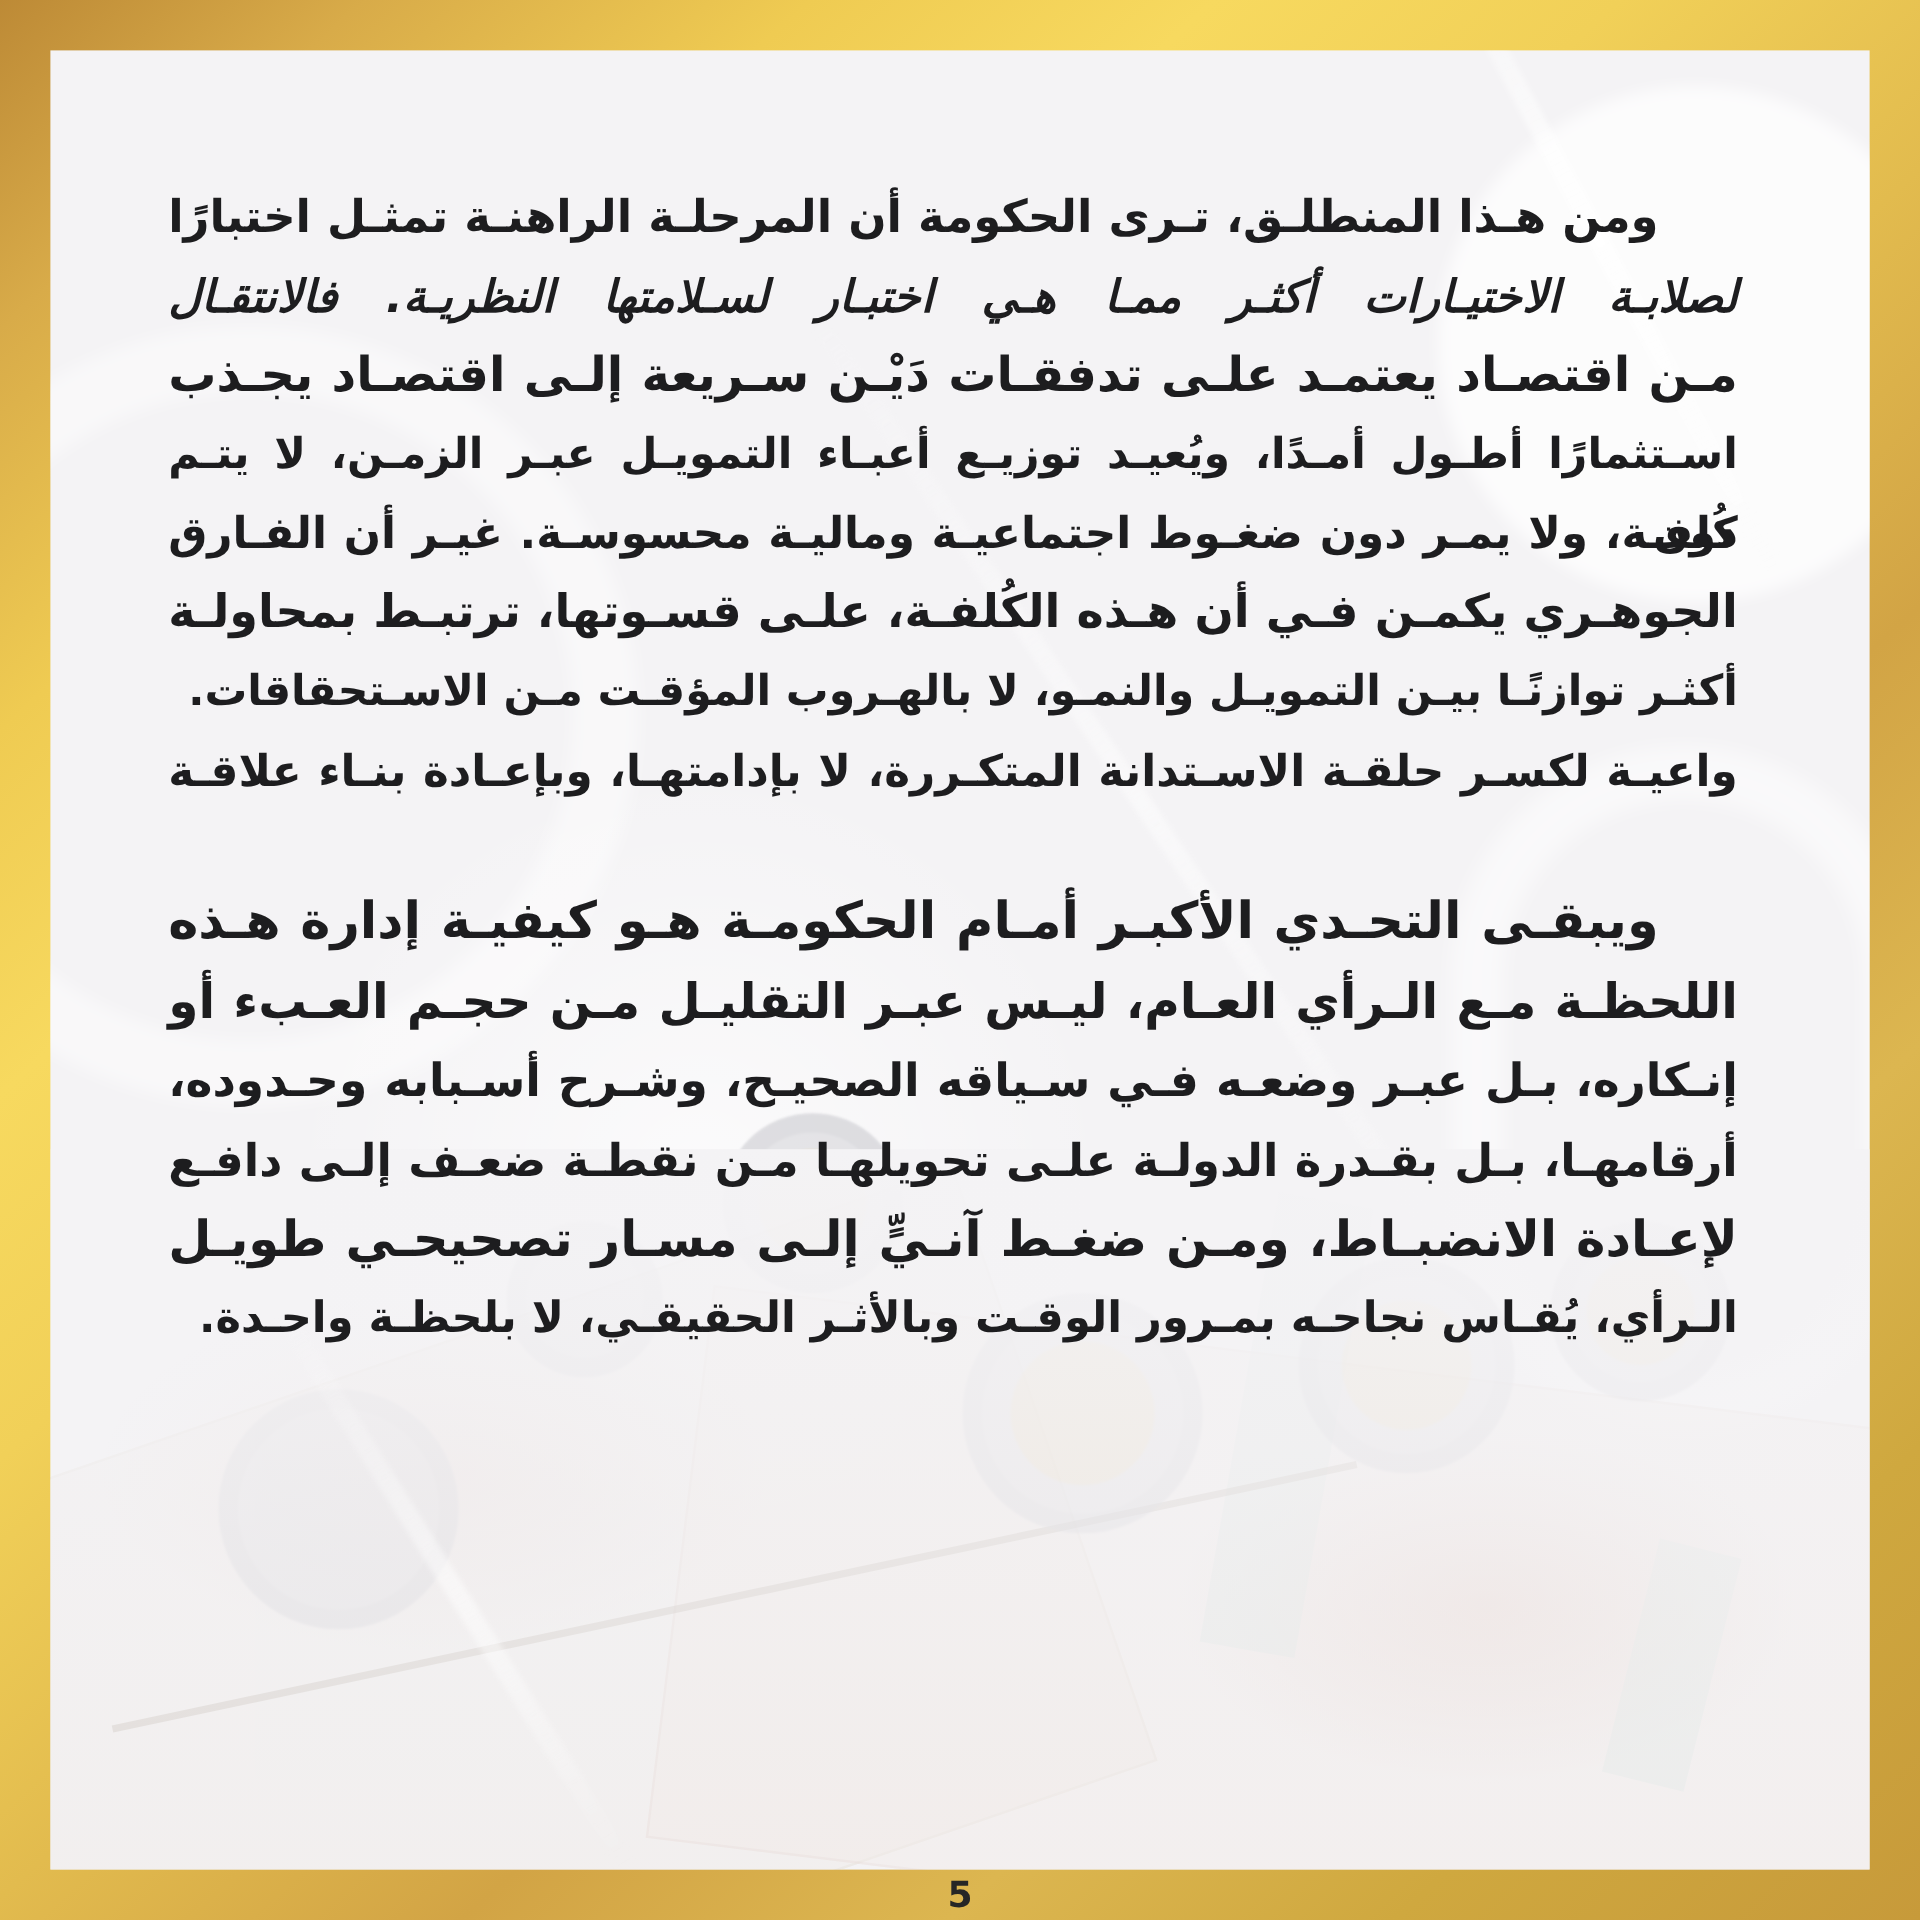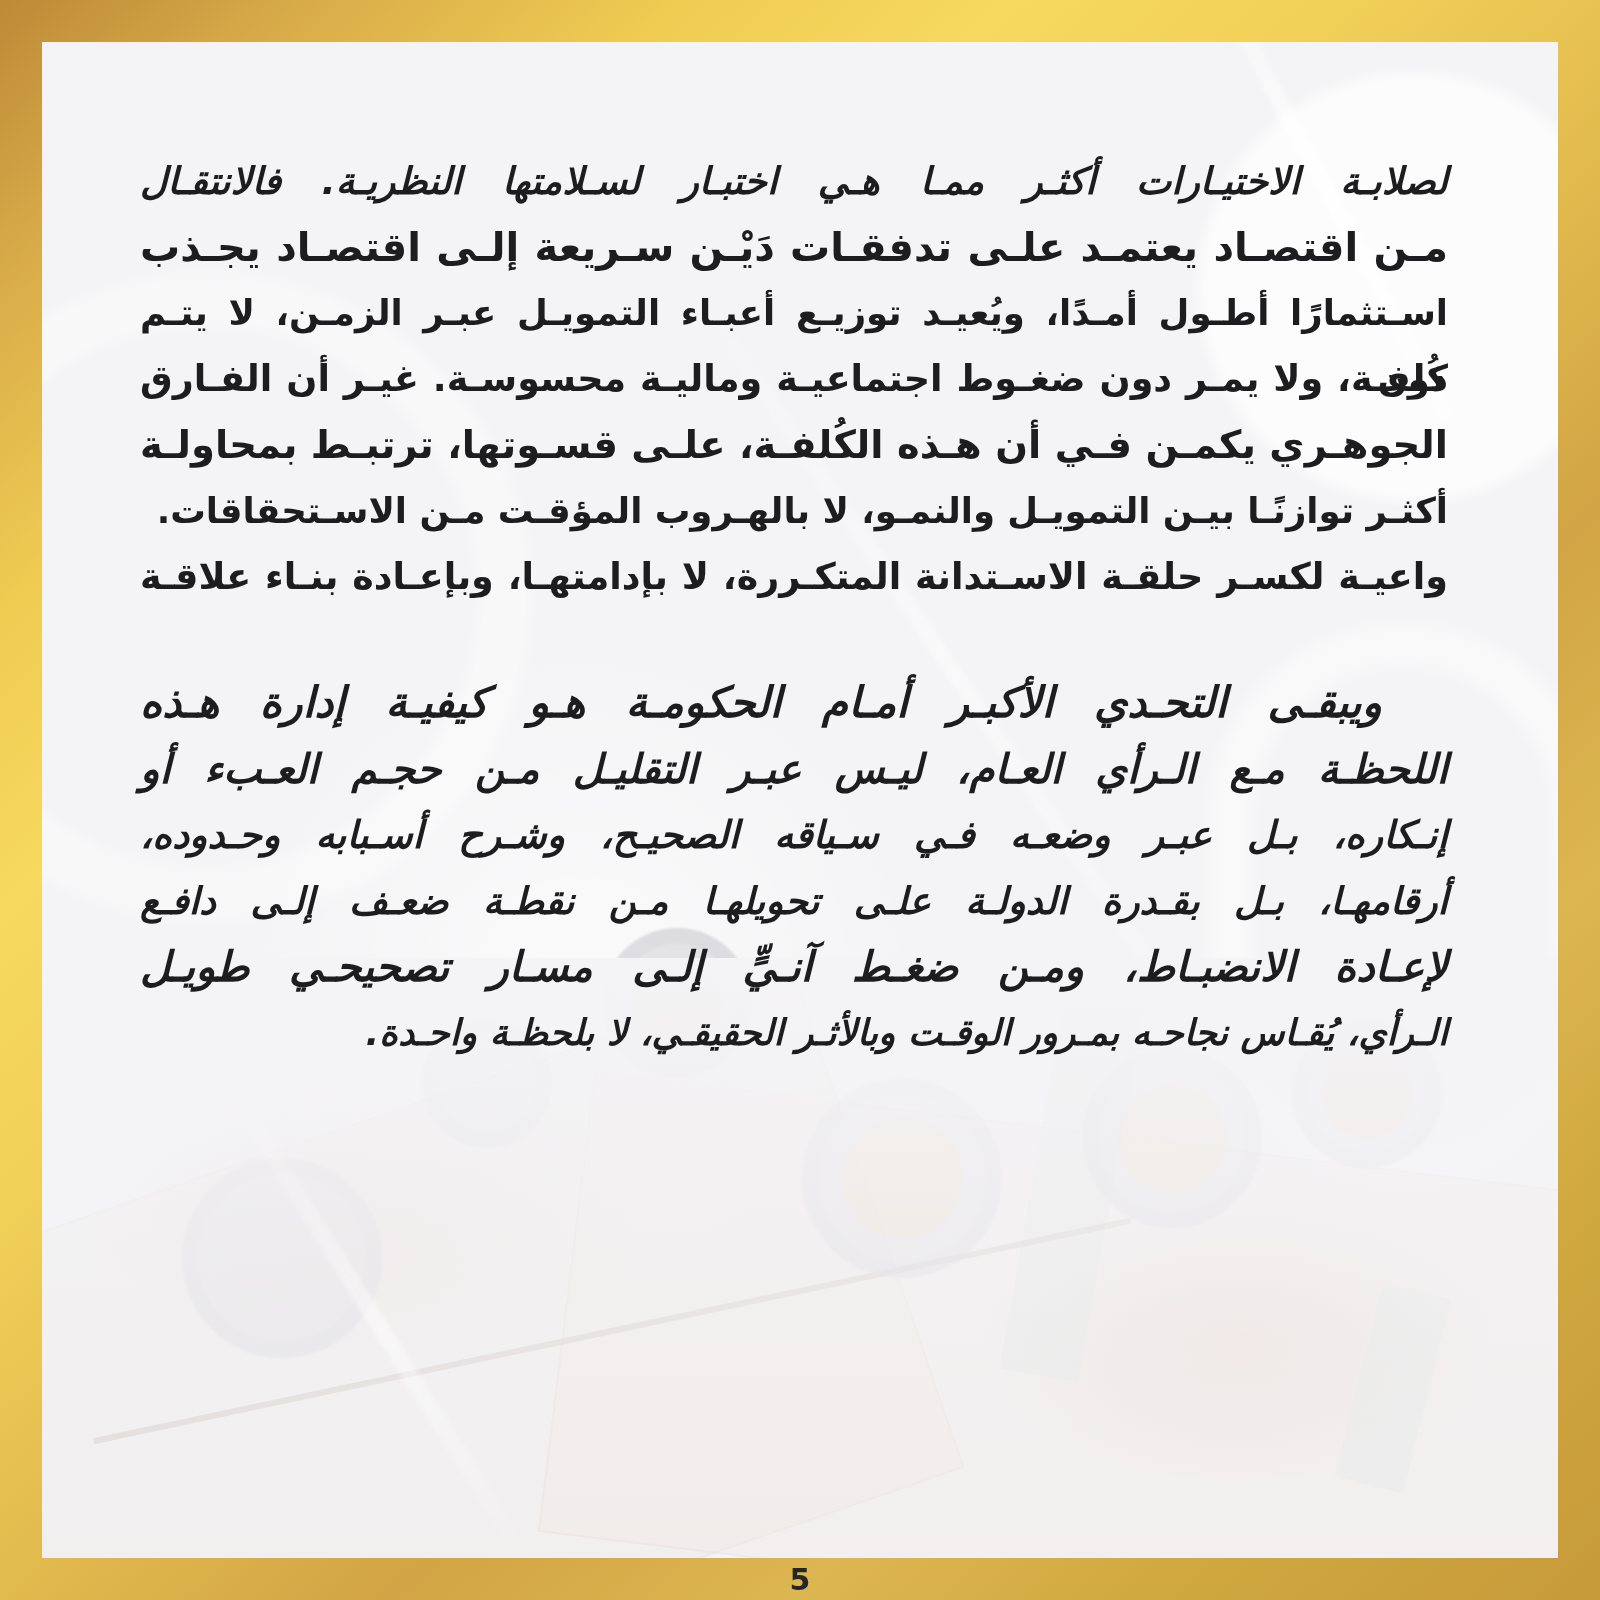--- a/index.html
+++ b/index.html
@@ -79,21 +79,21 @@
   .money-fade{
     position:absolute;left:0;top:0;right:0;bottom:0;
     background:linear-gradient(180deg,#f4f3f5 0%,rgba(244,243,245,.78) 40%,rgba(244,243,245,.42) 100%);
   }
   
   .textblock{
     position:absolute;left:98px;right:110px;top:106px;
     direction:rtl;color:#1d1d1f;font-weight:700;
   }
   .para{margin:0;}
-  .para + .para{margin-top:60px;font-style:italic;}
+  .para + .para{margin-top:60px;}
   .tline{
     height:66px;line-height:66px;font-size:43px;
     text-align:justify;text-align-last:justify;
     white-space:normal;overflow:visible;
   }
   .pfirst{text-indent:66px;}
   .plast{text-align-last:right;}
   
   .pagenum{
     position:absolute;left:0;right:0;bottom:0;height:42px;
@@ -135,20 +135,21 @@
       <div class="shape coin coin5"></div>
       <div class="shape coin coin6">
           <div class="core"></div>
         </div>
       <div class="money-fade"></div>
     </div>
     <div class="deco streak streak3"></div>
 
     <div class="textblock">
       <div class="para">
+        <div class="tline pfirst" style="font-size: 37.5px;">ومن هـذا المنطلـق، تـرى الحكومة أن المرحلـة الراهنـة تمثـل اختبارًا</div>
         <div class="tline" style="font-size: 37.5px; font-style: italic;">لصلابـة الاختيـارات أكثـر ممـا هـي اختبـار لسـلامتها النظريـة. فالانتقـال</div>
         <div class="tline" style="font-size: 40px;">مـن اقتصـاد يعتمـد علـى تدفقـات دَيْـن سـريعة إلـى اقتصـاد يجـذب</div>
         <div class="tline" style="font-size: 35.5px;">اسـتثمارًا أطـول أمـدًا، ويُعيـد توزيـع أعبـاء التمويـل عبـر الزمـن، لا يتـم دون</div>
         <div class="tline" style="font-size: 36.5px;">كُلفـة، ولا يمـر دون ضغـوط اجتماعيـة وماليـة محسوسـة. غيـر أن الفـارق</div>
         <div class="tline" style="font-size: 38.5px;">الجوهـري يكمـن فـي أن هـذه الكُلفـة، علـى قسـوتها، ترتبـط بمحاولـة</div>
         <div class="tline plast" style="font-size: 35.5px;">أكثـر توازنًـا بيـن التمويـل والنمـو، لا بالهـروب المؤقـت مـن الاسـتحقاقات.</div>
         <div class="tline" style="font-size: 36.5px;">واعيـة لكسـر حلقـة الاسـتدانة المتكـررة، لا بإدامتهـا، وبإعـادة بنـاء علاقـة</div>
       </div>
       <div class="para">
         <div class="tline pfirst" style="font-size: 42.5px;">ويبقـى التحـدي الأكبـر أمـام الحكومـة هـو كيفيـة إدارة هـذه</div>

